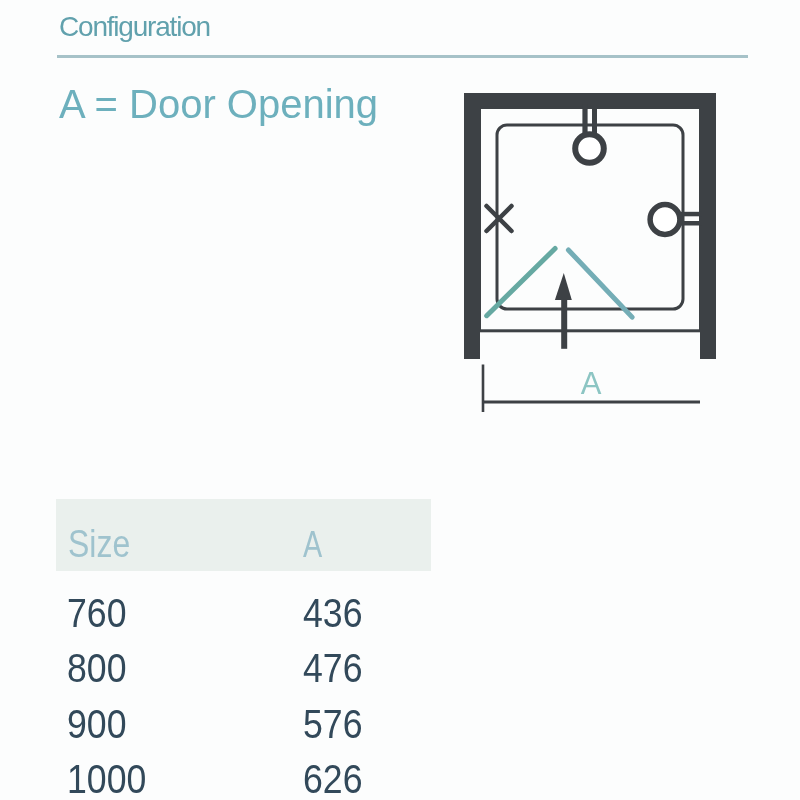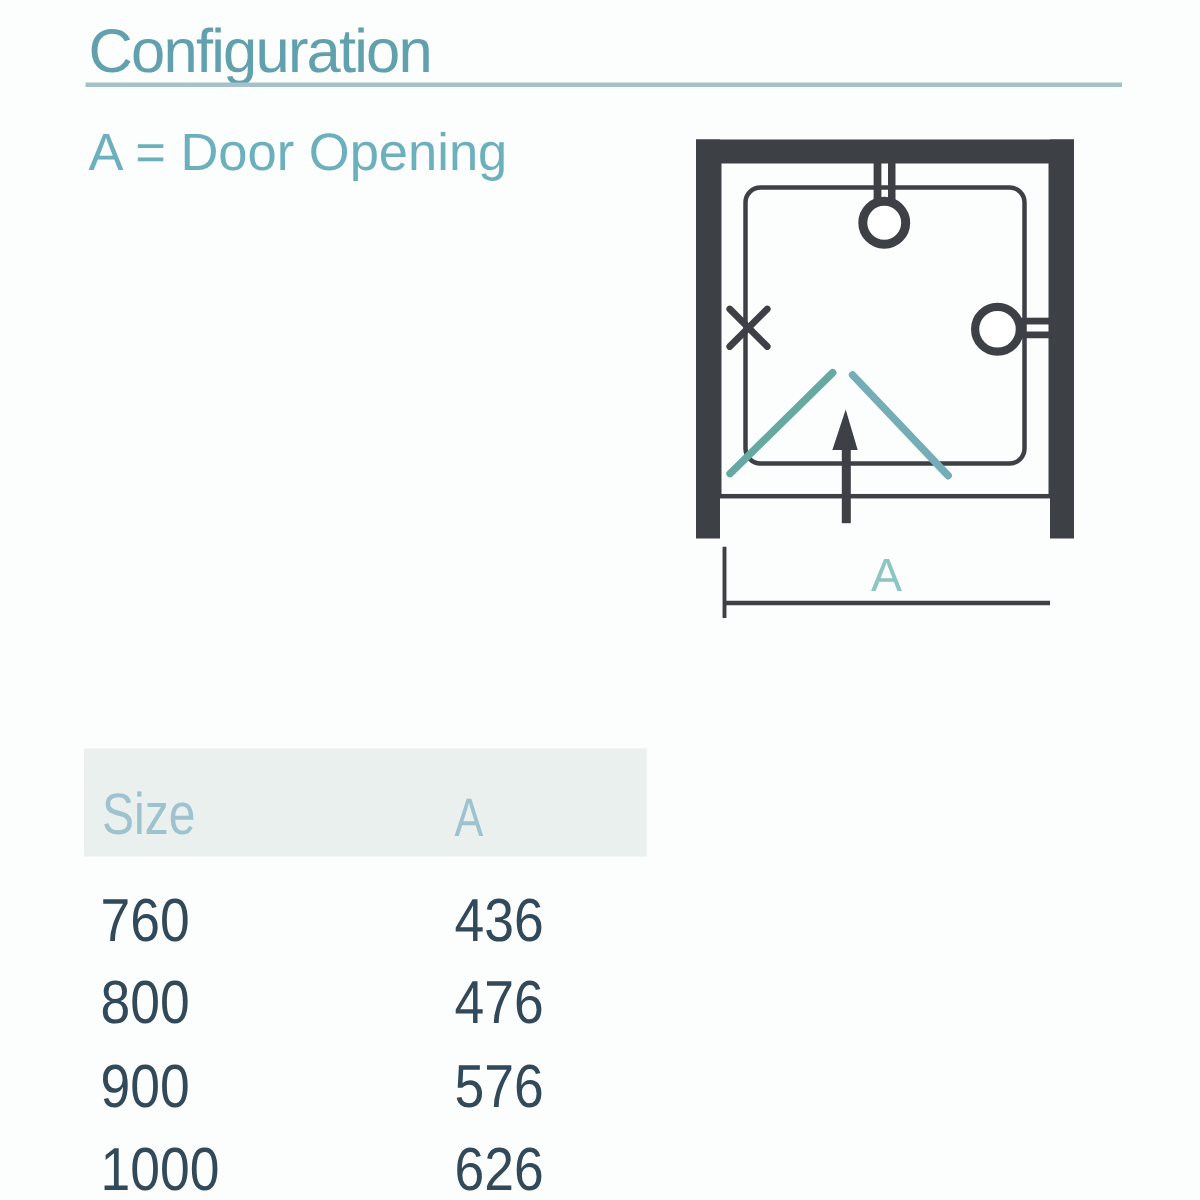--- a/index.html
+++ b/index.html
@@ -4,25 +4,25 @@
 <style>
   html,body{margin:0;padding:0;}
   body{width:800px;height:800px;position:relative;background:#fcfdfd;
        font-family:"Liberation Sans", sans-serif;overflow:hidden;}
   .abs{position:absolute;white-space:nowrap;}
   .num{font-size:40.5px;color:#32495a;transform:scaleX(.88);transform-origin:0 0;}
 </style>
 </head>
 <body>
 
-<div class="abs" style="left:59px;top:11px;font-size:41px;color:#61a1ad;letter-spacing:-1.2px;">Configuration</div>
+<div class="abs" style="left:59px;top:11px;font-size:28px;color:#61a1ad;letter-spacing:-1.2px;">Configuration</div>
 
 <div class="abs" style="left:57px;top:55px;width:691px;height:3.4px;background:#a6c2c8;"></div>
 
-<div class="abs" style="left:59px;top:82px;font-size:35px;color:#6db0bd;letter-spacing:0;">A = Door Opening</div>
+<div class="abs" style="left:59px;top:82px;font-size:40px;color:#6db0bd;letter-spacing:0;">A = Door Opening</div>
 
 <svg class="abs" style="left:0;top:0;" width="800" height="800" viewBox="0 0 800 800">
 
   <rect x="479.5" y="107.5" width="221" height="223.3" fill="none" stroke="#3d4145" stroke-width="3"></rect>
 
   <rect x="464" y="93" width="252" height="13.5" fill="#3d4145"></rect>
 
   <rect x="464" y="93" width="16" height="266" fill="#3d4145"></rect>
 
   <rect x="700" y="93" width="16" height="266" fill="#3d4145"></rect>

